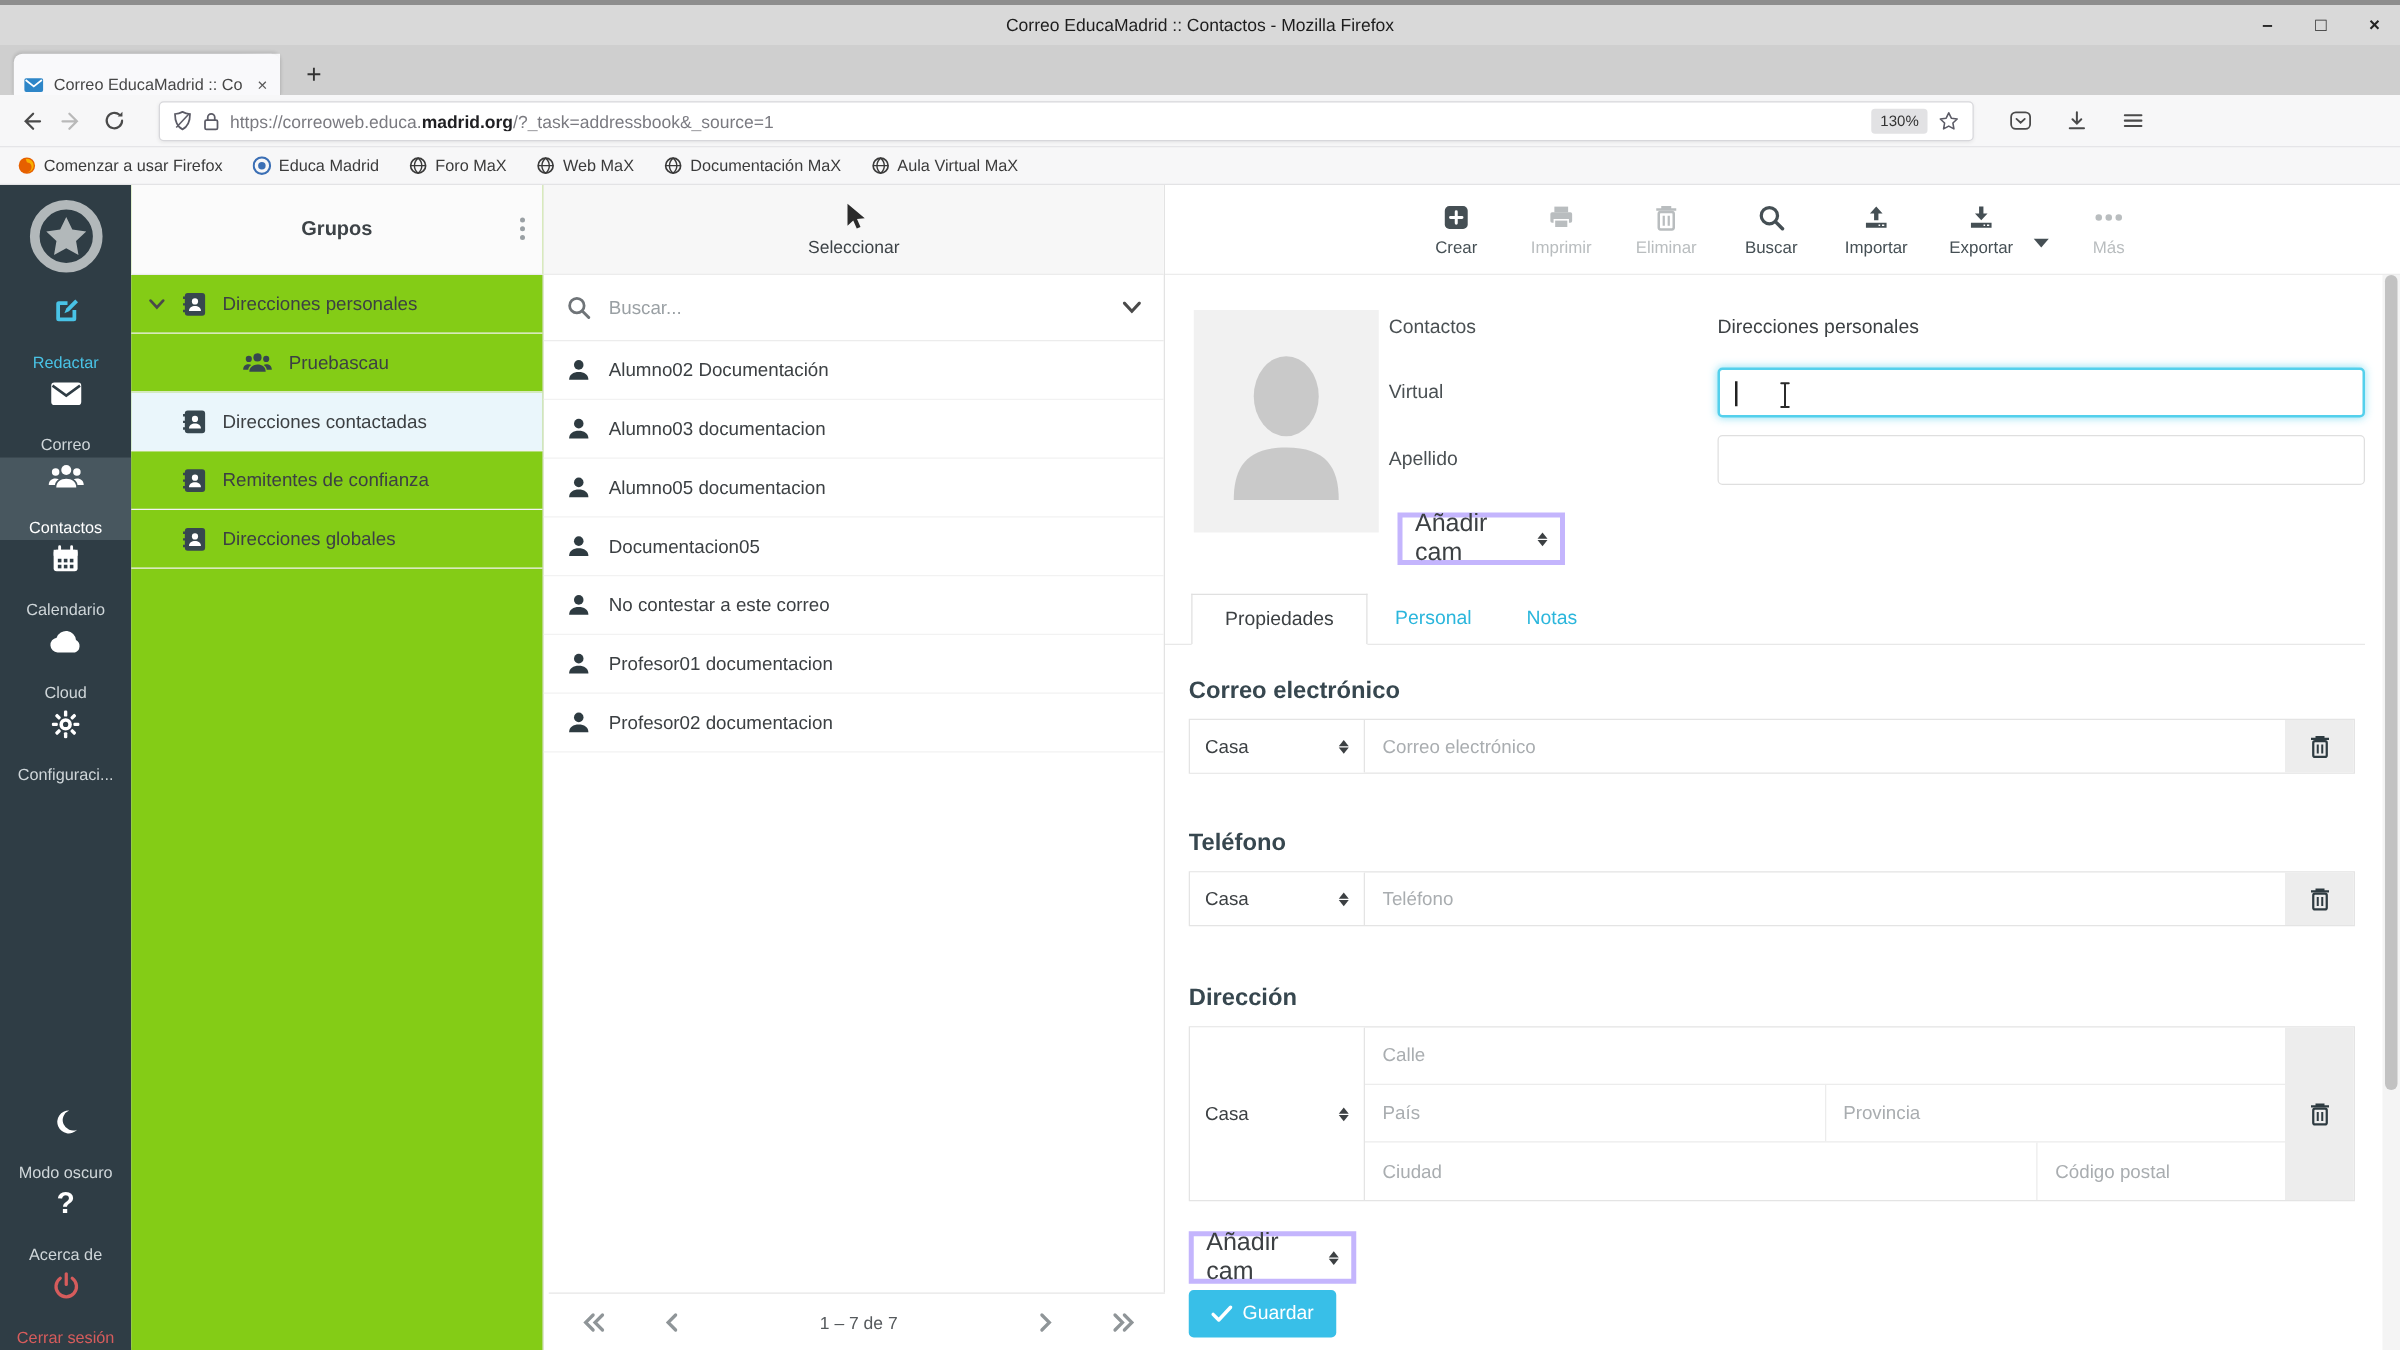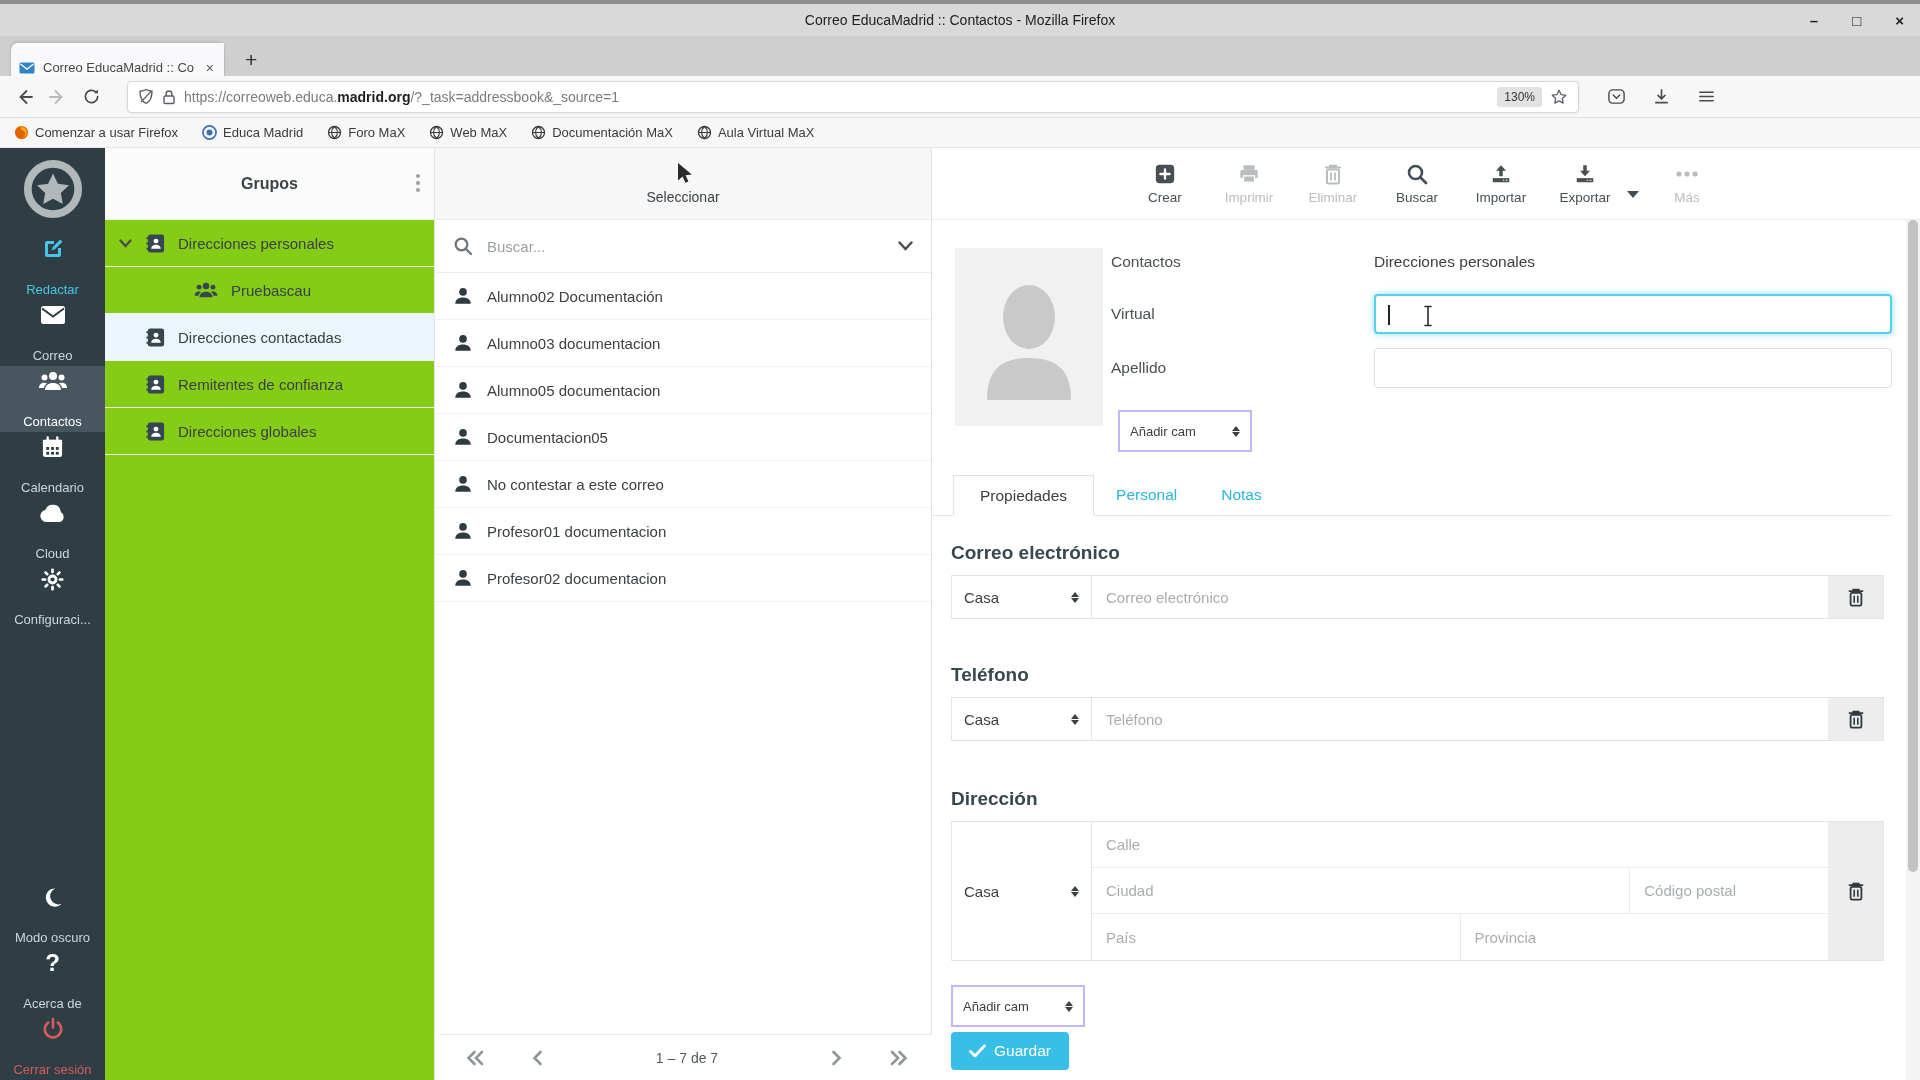--- a/index.html
+++ b/index.html
@@ -91,21 +91,21 @@
   .vthumb { position:absolute; left:2px; top:0; width:10px; height:652px; background:#c2c2c2; border-radius:6px; }
 
   .avatar { position:absolute; left:23px; top:28px; width:148px; height:178px; background:#f1f1f1; display:flex; align-items:center; justify-content:center; }
   .flabel { position:absolute; font-size:15.5px; color:#4a5053; }
   .fvalue { position:absolute; font-size:15.5px; color:#3c4043; }
   .txtinput { position:absolute; left:442px; width:518px; height:40px; border:1px solid #dfdfdf; border-radius:4px; background:#fff; padding:0 12px; font-size:15px; color:#333; }
   .txtinput.focused { border:2px solid #53d0ec; box-shadow:0 0 7px rgba(83,208,236,.65); }
   .caret-line { position:absolute; left:12px; top:9px; width:1.5px; height:20px; background:#222; }
   .ibeam { position:absolute; left:46px; top:8px; }
 
-  .selectbox { display:flex; align-items:center; justify-content:space-between; background:#fff; border:2px solid #c4b5fd; font-size:13px; color:#3c4043; padding:0 10px; }
+  .selectbox { display:flex; align-items:center; justify-content:space-between; background:#fff; border:4px solid #c4b5fd; font-size:20px; color:#3c4043; padding:0 10px; }
   .addfield1 { position:absolute; left:186px; top:190px; width:134px; height:42px; }
   .addfield2 { position:absolute; left:19px; top:765px; width:134px; height:42px; }
 
   .tabsrow { position:absolute; left:0px; top:255px; width:960px; height:41px; border-bottom:1px solid #e8e8e8; display:flex; align-items:flex-end; }
   .ftab { height:41px; display:flex; align-items:center; padding:0 26px; font-size:15.5px; }
   .ftab.active { background:#fff; border:1px solid #e0e0e0; border-bottom:1px solid #fff; margin-bottom:-1px; margin-left:21px; color:#3c4043; }
   .ftab.link { color:#2bb6dc; padding:0 22px; }
 
   .sheading { position:absolute; left:19px; font-size:19px; font-weight:bold; color:#37474f; }
 
@@ -671,26 +671,26 @@
             <span class="updown">
                 <i class="up"></i>
                 <i class="dn"></i>
               </span>
           </div>
           <div class="addrmid">
             <div class="addrline">
               <input placeholder="Calle" style="">
             </div>
             <div class="addrline">
+              <input class="cellsep" placeholder="País" style="">
+              <input placeholder="Provincia" style="">
+            </div>
+            <div class="addrline">
               <input class="cellsep" style="flex: 3 1 0%;" placeholder="Ciudad">
               <input style="flex: 1 1 0%;" placeholder="Código postal">
-            </div>
-            <div class="addrline">
-              <input class="cellsep" placeholder="País" style="">
-              <input placeholder="Provincia" style="">
             </div>
           </div>
           <div class="trashcell">
             <svg width="18" height="20" viewBox="0 0 20 22">
                 <path d="M2 4.5h16M7 4.5V2.8h6v1.7" fill="none" stroke="#2e3b41" stroke-width="2"></path>
                 <rect x="4" y="6.5" width="12" height="14" rx="1.5" fill="none" stroke="#2e3b41" stroke-width="2"></rect>
                 <path d="M8 9.5v8M12 9.5v8" stroke="#2e3b41" stroke-width="1.8"></path>
               </svg>
           </div>
         </div>

